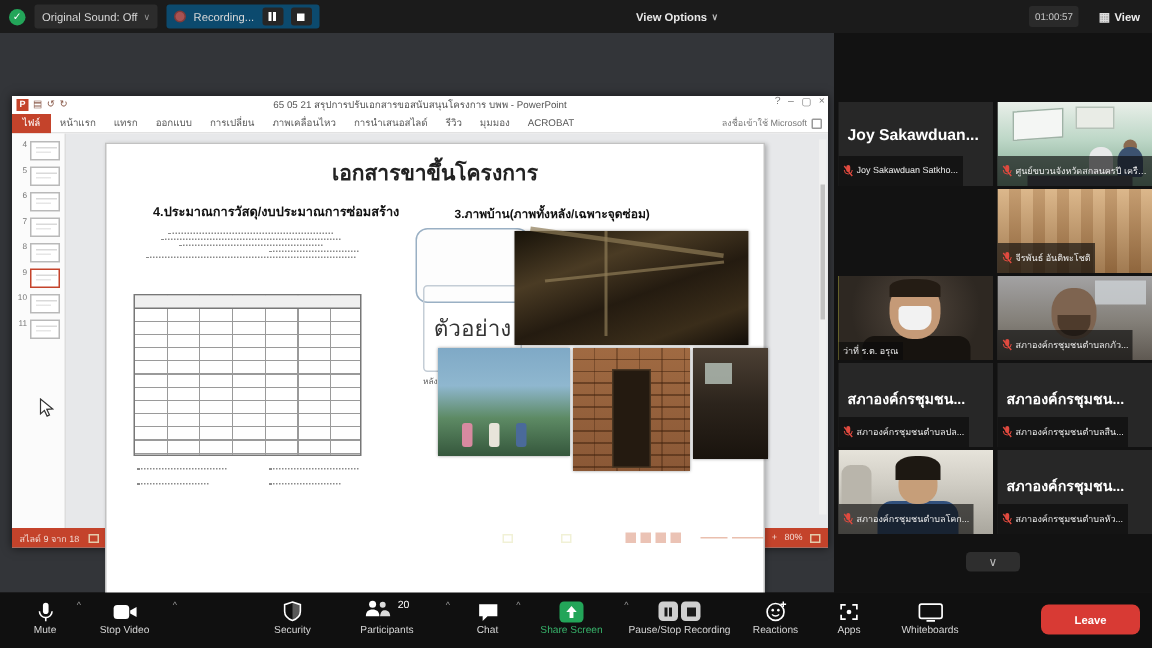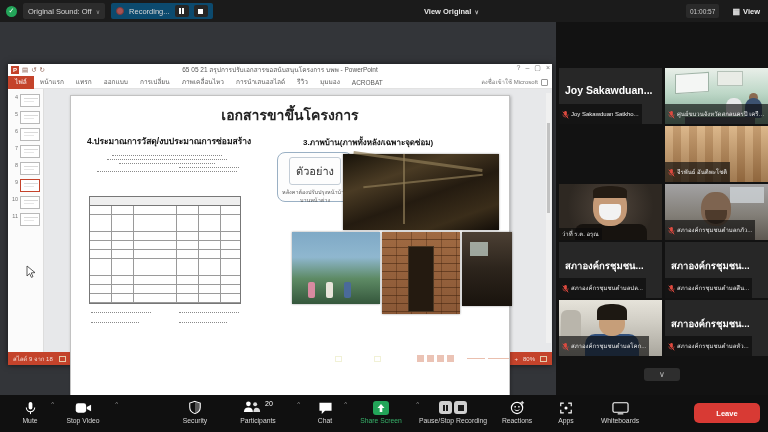--- a/index.html
+++ b/index.html
@@ -69,37 +69,37 @@
   .sb-right { margin-left:auto; display:flex; align-items:center; gap:5px; }
   .sb-ic { width:7px; height:6px; border:1px solid #eec; opacity:.8; }
   .sb-views { display:flex; gap:3px; }
   .sb-v { width:7px; height:7px; background:#e8b8a8; opacity:.85; }
   .slider { position:relative; width:42px; height:1px; background:#eabfae; }
   .slider .knob { position:absolute; left:18px; top:-2.5px; width:3px; height:6px; background:#fff; }
 
   
   #slide-title { position:absolute; left:0; right:0; top:8px; text-align:center;
     font-size:14px; font-weight:bold; color:#222; }
-  #lh { position:absolute; left:16px; top:38px; font-size:8.5px; font-weight:bold; color:#111; }
+  #lh { position:absolute; left:31px; top:38px; font-size:8.5px; font-weight:bold; color:#111; }
   #rh { position:absolute; left:232px; top:40px; font-size:8px; font-weight:bold; color:#111; }
   
   #formdoc { position:absolute; left:16px; top:56px; width:160px; height:186px; }
   .dotline { border-bottom:1px dotted #8a8a8a; margin:3px auto 0 auto; }
   .ftable { position:absolute; left:2px; top:44px; width:152px; height:108px; border:1px solid #777;
     background-image:
       repeating-linear-gradient(180deg, transparent 0 8px, #9a9a9a 8px 8.8px),
       repeating-linear-gradient(90deg, transparent 0 21px, #9a9a9a 21px 21.8px);
   }
   .ftable .hdr { position:absolute; left:0; top:0; width:100%; height:9px; background:#efefef; border-bottom:1px solid #777; }
   .sig { position:absolute; border-bottom:1px dotted #8a8a8a; }
   
   #callout { position:absolute; left:206px; top:56px; width:76px; height:50px; background:#fdfdfd;
     border:1px solid #9ab0c4; border-radius:8px; text-align:center; padding-top:4px; }
-  #callout .c1 { font-size:11px; color:#333; border:1px solid #c4cdd6; border-radius:3px;
-    display:inline-block; padding:4px 6px; }
+  #callout .c1 { font-size:15px; color:#333; border:1px solid #c4cdd6; border-radius:3px;
+    display:inline-block; padding:16px 6px;margin-top:33px; }
   #callout .c2 { font-size:5.5px; color:#555; margin-top:3px; line-height:1.5; padding:0 3px; }
   
   .photo { position:absolute; box-shadow:0 0 2px rgba(0,0,0,.4); }
   #phA { left:272px; top:58px; width:156px; height:76px;
     background:linear-gradient(160deg,#171209 0%,#4a3b24 30%,#241b10 55%,#3a2d1a 80%,#120d08 100%); }
   #phA .beam { position:absolute; background:#8d7a55; opacity:.7; }
   #phB { left:221px; top:136px; width:88px; height:72px;
     background:linear-gradient(180deg,#7fa9c6 0%,#8fb7cf 35%,#5d8a64 65%,#35573c 100%); }
   #phB .person { position:absolute; bottom:6px; width:7px; height:16px; border-radius:2px; }
   #phC { left:311px; top:136px; width:78px; height:82px;
@@ -189,21 +189,21 @@
         <span class="recbtn">
             <span class="bar"></span>
             <span class="bar"></span>
           </span>
         <span class="recbtn">
             <span class="sq"></span>
           </span>
       </div>
     </div>
     <div id="viewopts">
-      <span>View Original</span>
+      <span>View Options</span>
       <span style="font-size:6px;color:#bbb;">∨</span>
     </div>
     <div id="timerbox">01:00:57</div>
     <div id="viewbtn">
       <span class="grid">▦</span>
       <span>View</span>
     </div>
   </div>
 
   <div id="share-area">

